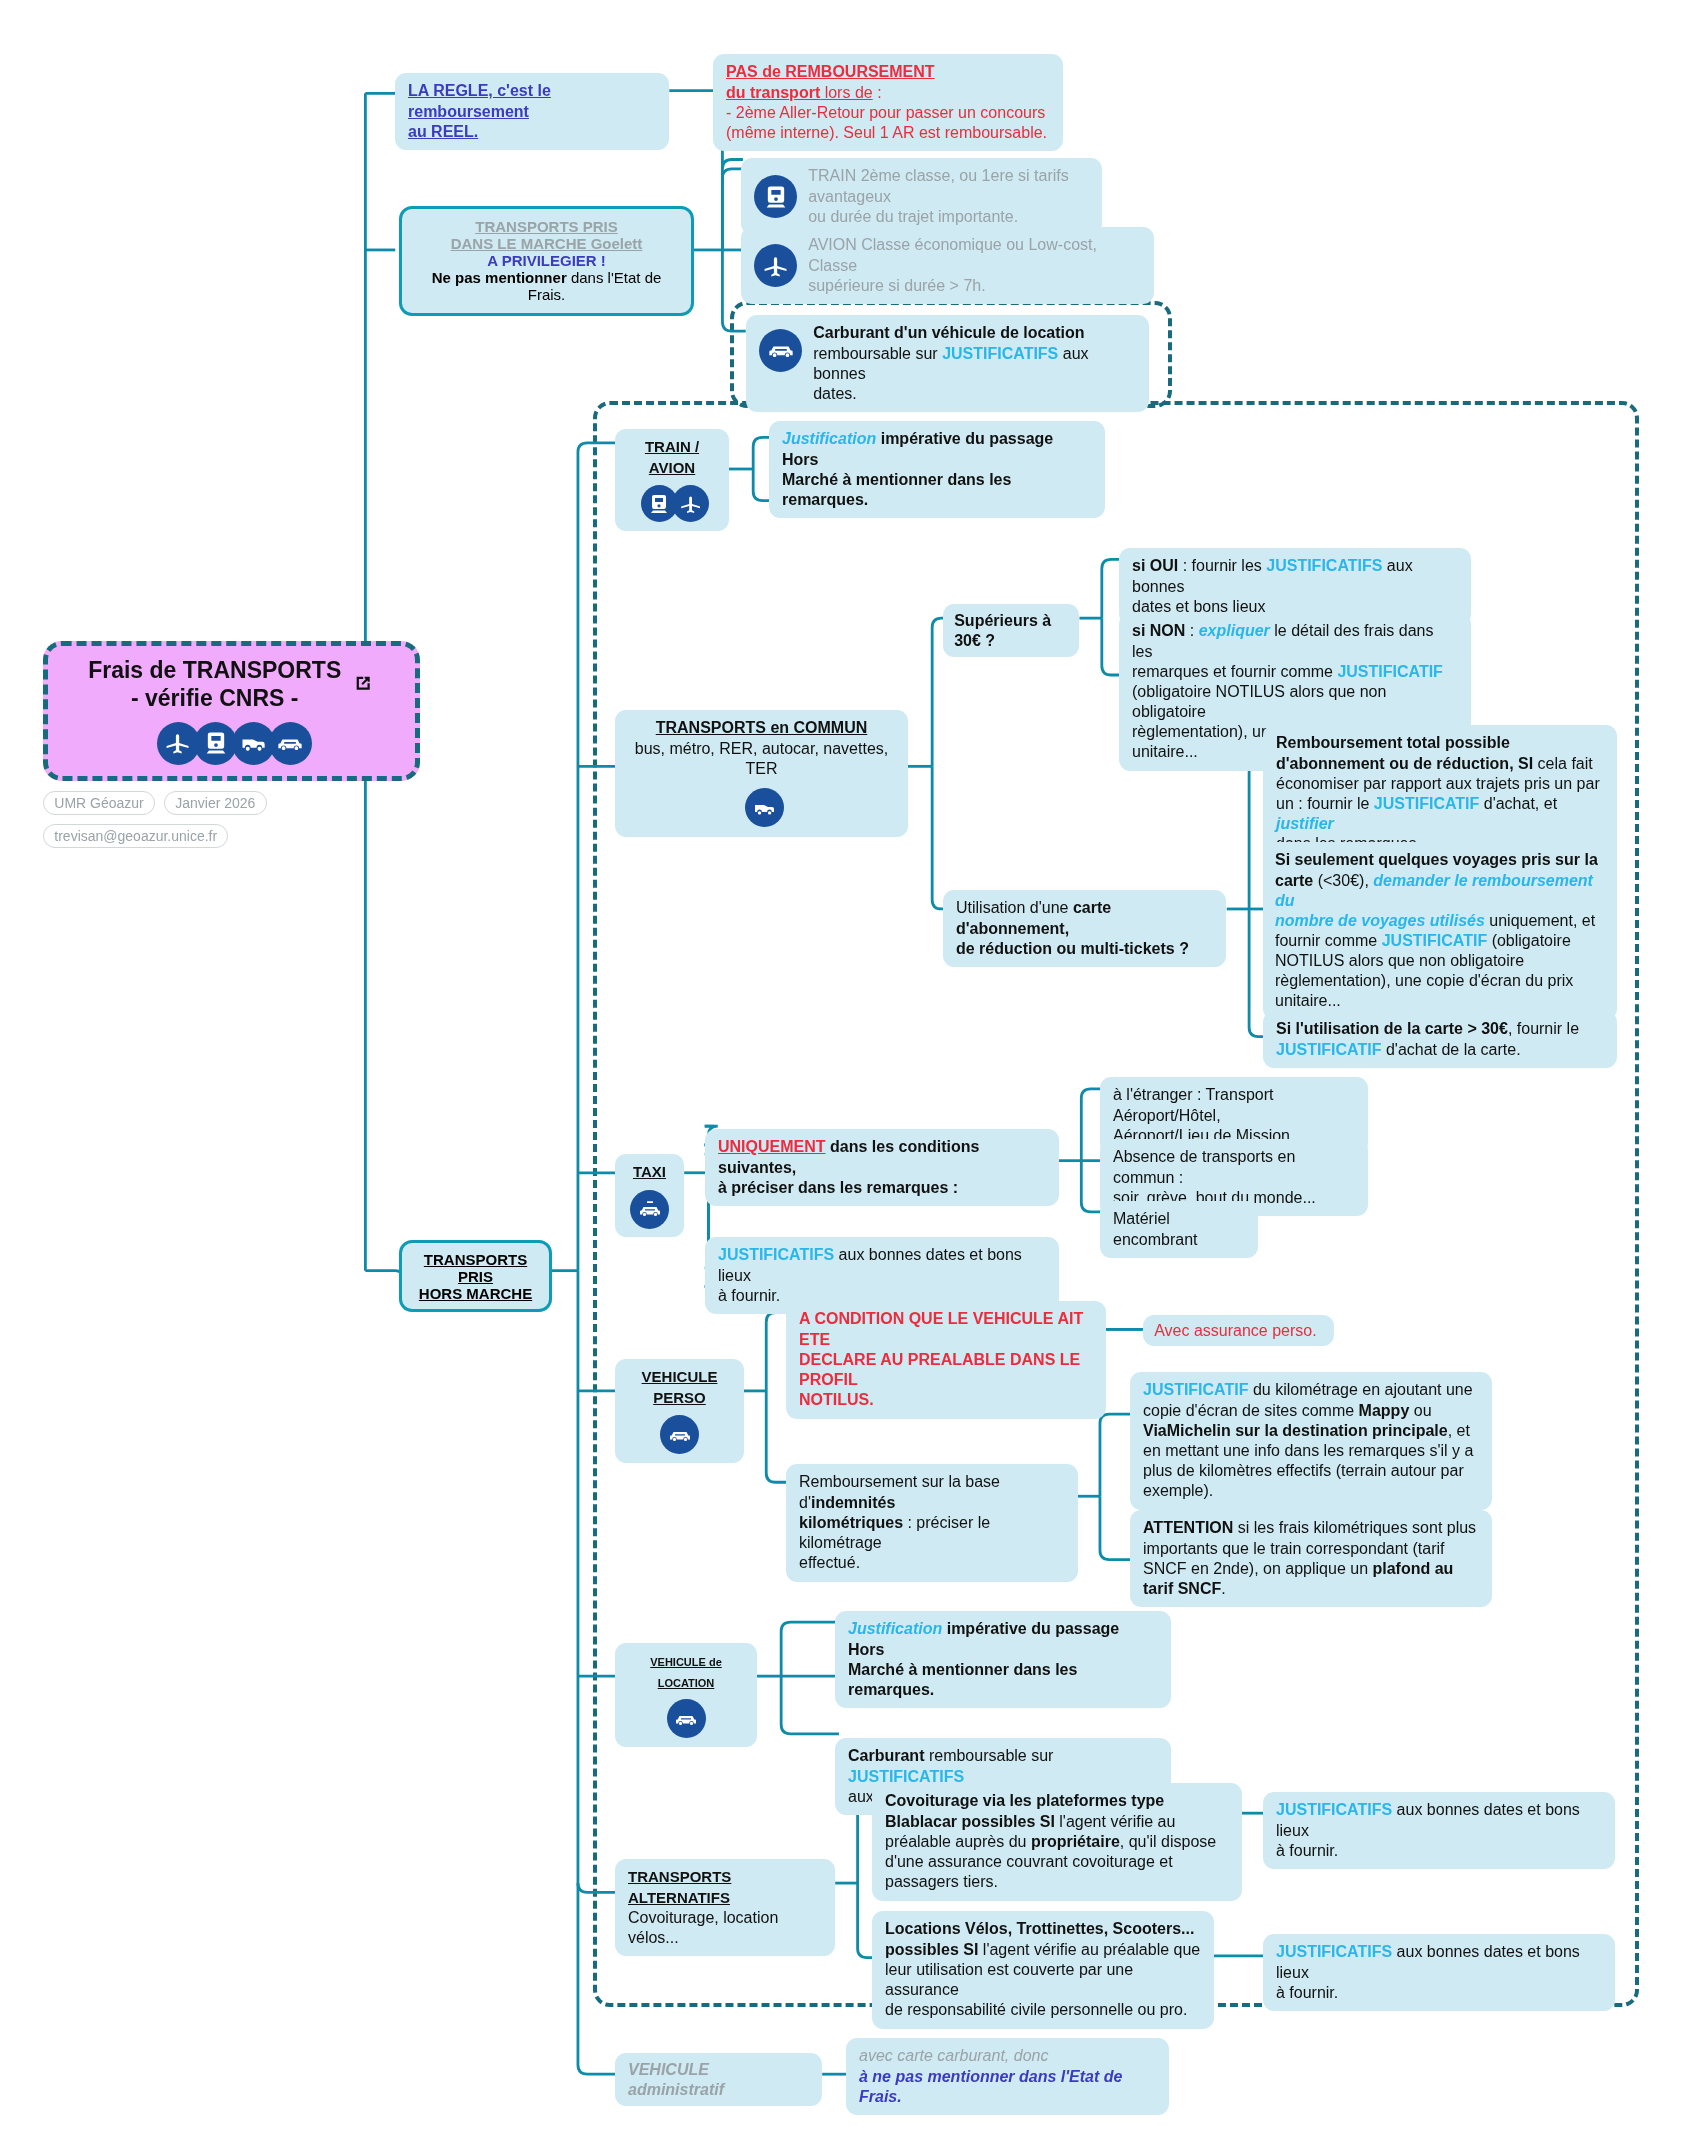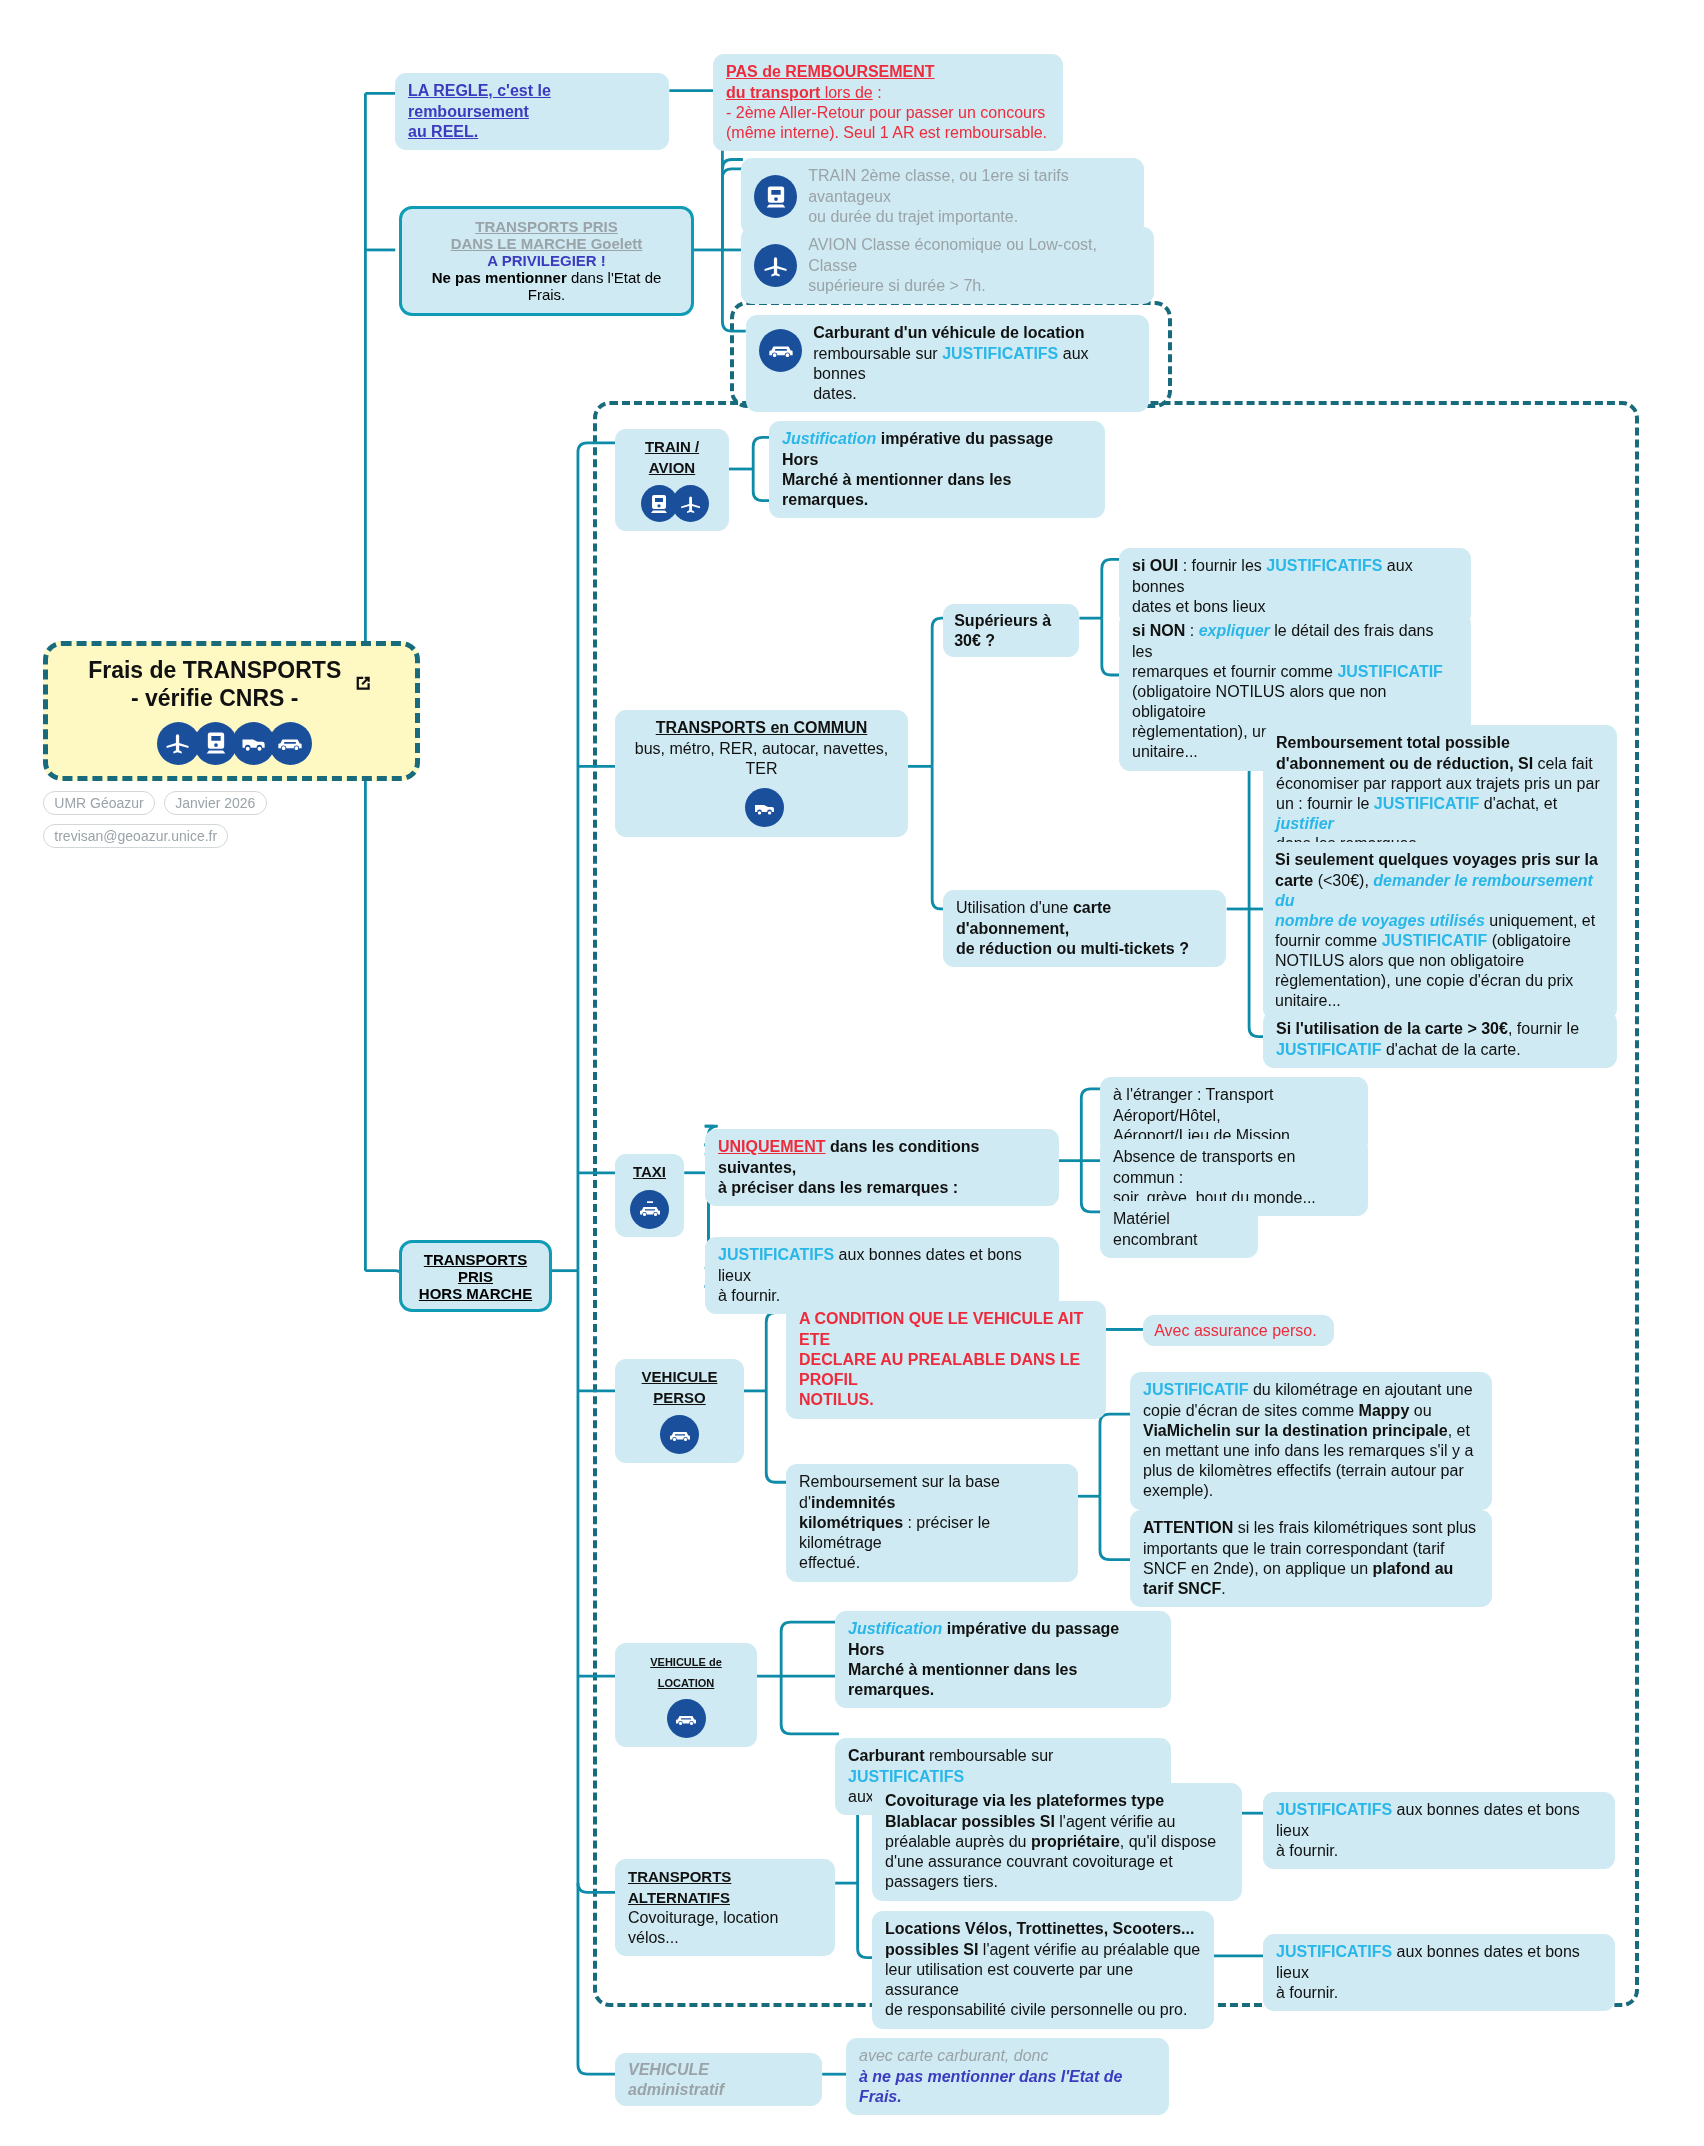--- a/index.html
+++ b/index.html
@@ -21,21 +21,21 @@
   .red{color:#ee2b3c;}
   .redb{color:#ee2b3c;font-weight:bold;margin-top:8px;}
   .blue{color:#3b3bbf;font-weight:bold;}
   .gray{color:#9aa3a8;}
   .it{font-style:italic;}
   .ctr{text-align:center;}
 
   
   #central{
     left:43px;top:641px;width:377px;height:140px;
-    background:#fef9c3;border:5.6px dashed #186a7d;border-radius:18.6px;
+    background:#f0abfc;border:5.6px dashed #186a7d;border-radius:18.6px;
     display:flex;flex-direction:column;align-items:center;justify-content:center;
   }
   #central .title{font-size:23px;font-weight:bold;color:#111;text-align:center;line-height:1.2;}
   .iconrow{display:flex;margin-top:9.3px;}
   .circ{
     width:43px;height:43px;border-radius:50%;background:#1a4f9c;
     display:flex;align-items:center;justify-content:center;margin-right:-5.6px;
   }
   .circ svg{width:28px;height:28px;fill:#fff;}
   .pill{
@@ -209,21 +209,21 @@
     <span class="red">(même interne). Seul 1 AR est remboursable.</span>
   </div>
 
   <div class="node teal-strong ctr" style="left:399px;top:206px;width:295px;padding:9.3px 11.2px;">
     <span class="gray b u">TRANSPORTS PRIS</span><br>
     <span class="gray b u">DANS LE MARCHE Goelett</span><br>
     <span class="blue">A PRIVILEGIER !</span><br>
     <span class="b">Ne pas mentionner</span><span> dans l'Etat de Frais.</span>
   </div>
 
-  <div class="node box" style="left:741px;top:158px;width:403px;display:flex;align-items:center;">
+  <div class="node box" style="left:741px;top:158px;width:361px;display:flex;align-items:center;">
     <span class="circ" style="flex:0 0 43px;margin-right:11.2px;">
         <svg viewBox="0 0 24 24">
           <path d="M7 3h10a2 2 0 012 2v10a2 2 0 01-2 2H7a2 2 0 01-2-2V5a2 2 0 012-2zm1 3v4h8V6H8zm4 6.2a1.6 1.6 0 100 3.2 1.6 1.6 0 000-3.2zM6 18.5h12l2 2.5H4z"></path>
         </svg>
       </span>
     <span class="gray">
       <span>TRAIN 2ème classe, ou 1ere si tarifs avantageux</span><br><span>ou durée du trajet importante.</span>
     </span>
   </div>
 

